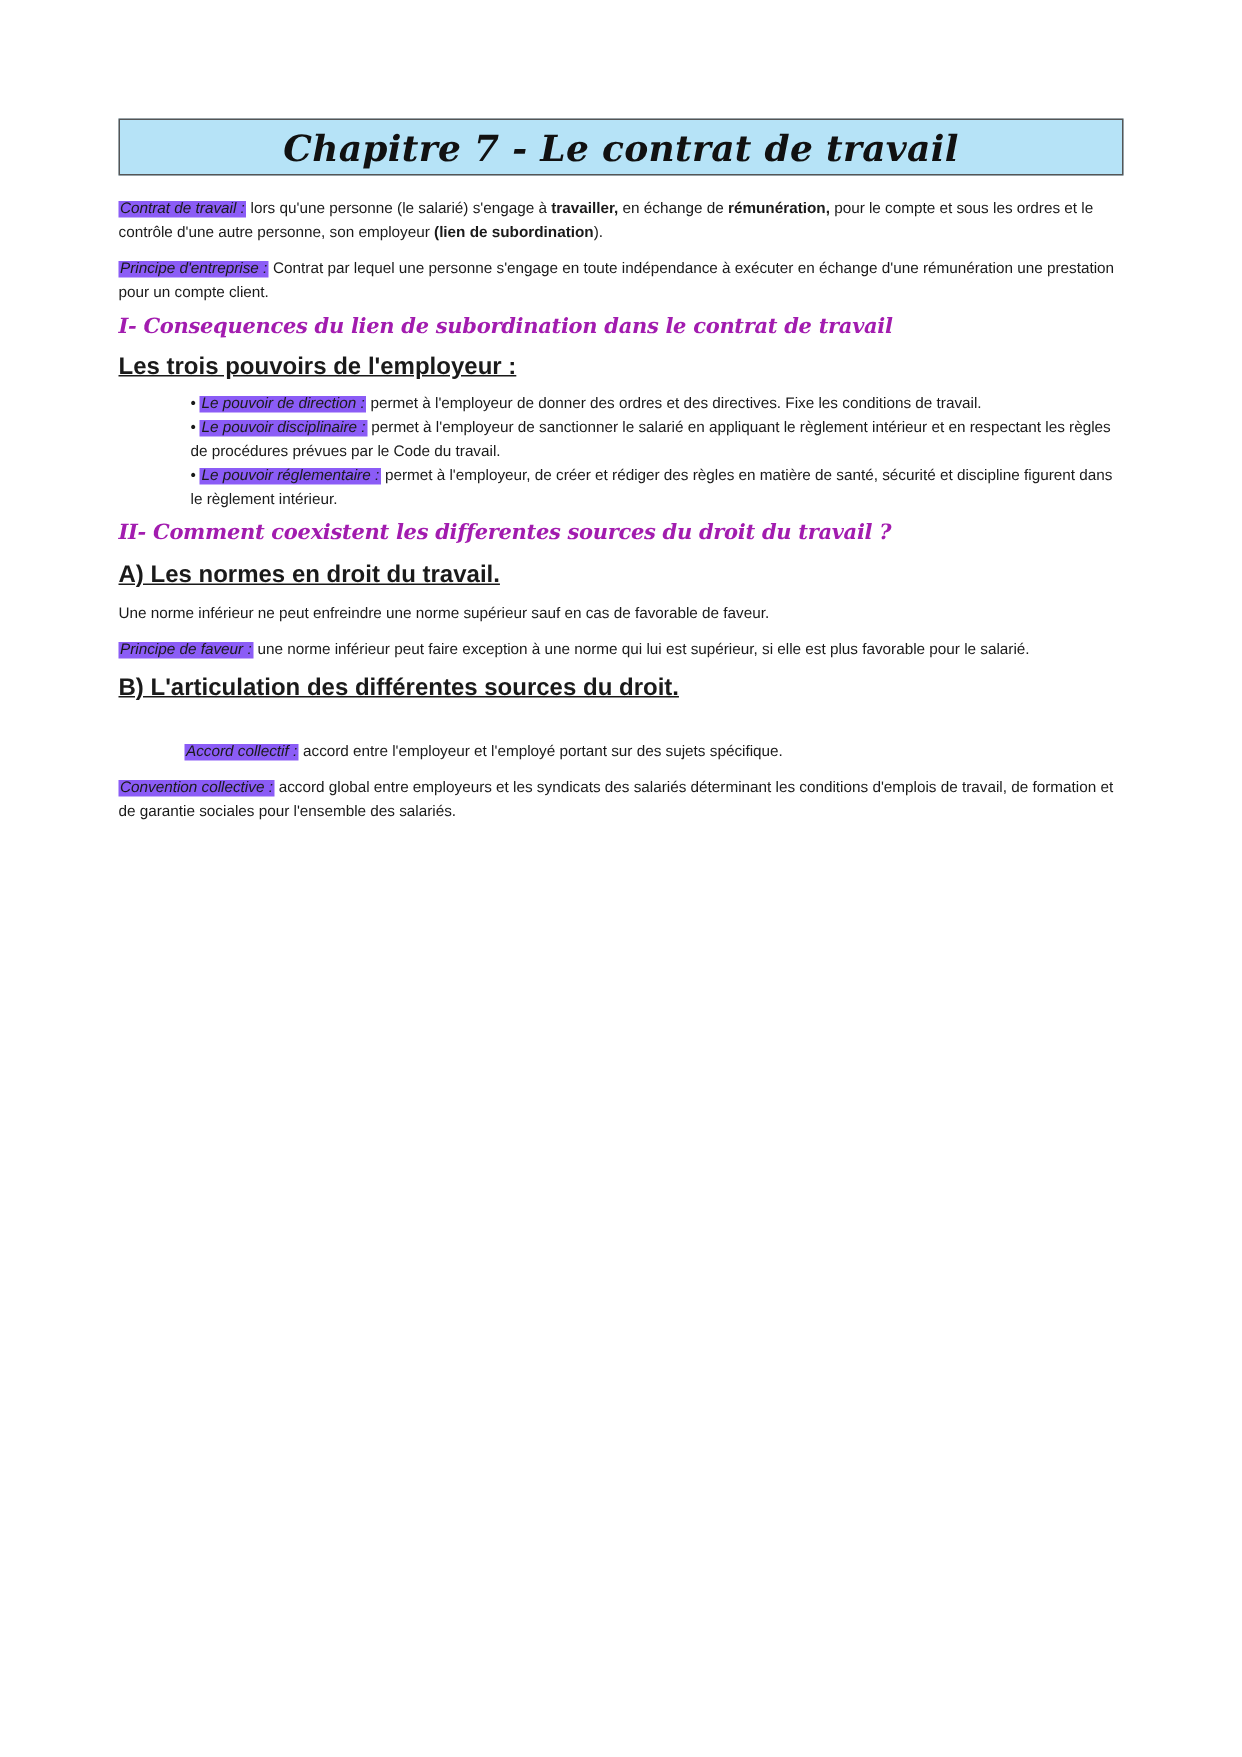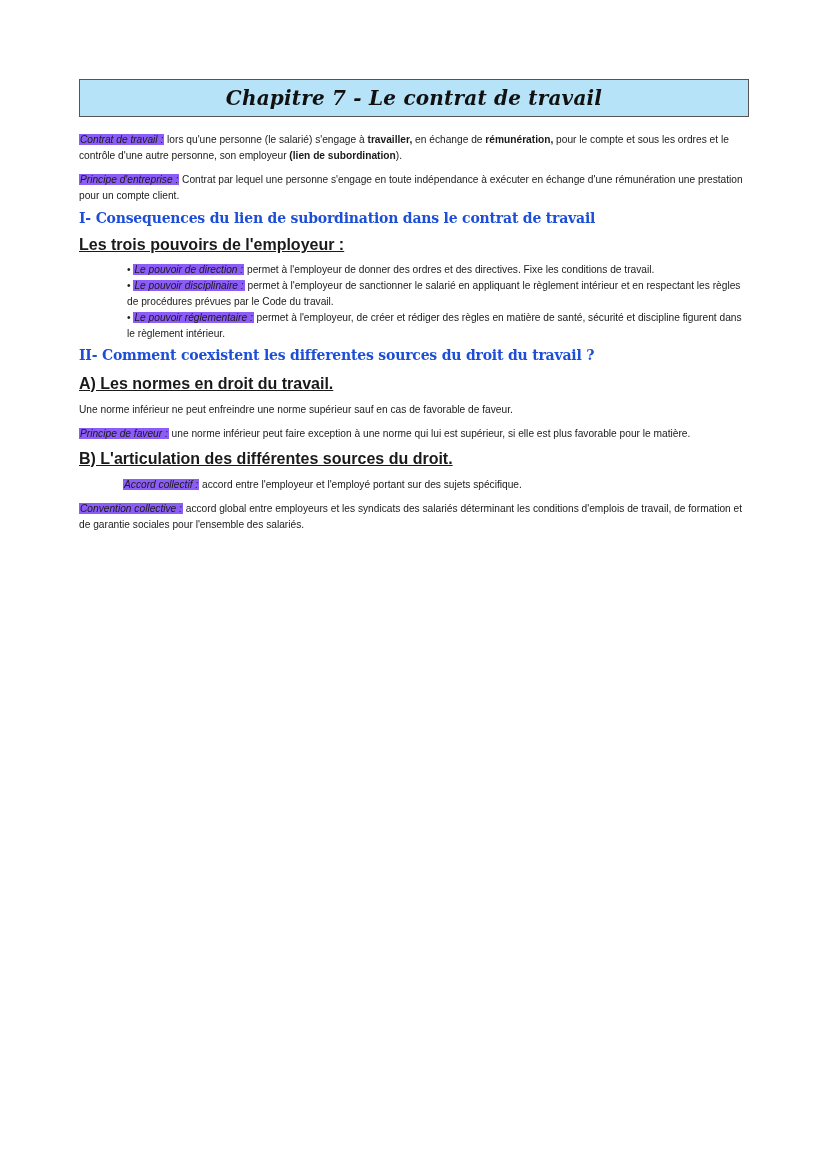--- a/index.html
+++ b/index.html
@@ -27,40 +27,41 @@
       height: 38px;
       display: flex;
       align-items: center;
       justify-content: center;
       box-sizing: border-box;
     }
     .title-text {
       font-family: "DejaVu Serif", serif;
       font-style: italic;
       font-weight: bold;
-      font-size: 20px;
+      font-size: 24px;
       color: #111;
       letter-spacing: 0.2px;
     }
     .para {
       font-size: 10.2px;
       line-height: 16px;
       margin: 0;
       font-stretch: condensed;
     }
     .hl {
       background: #8b5cf6;
       padding: 0 1px;
       font-style: italic;
     }
     b { font-weight: bold; }
     .section-heading {
       font-family: "DejaVu Serif", serif;
+      font-style: italic;
       font-size: 14px;
-      color: #1d4ed8;
+      color: #a21caf;
       margin: 0;
       letter-spacing: -0.2px;
     }
     .sub-heading {
       font-size: 16px;
       font-weight: bold;
       text-decoration: underline;
       margin: 0;
     }
     .bullet-list {
@@ -100,26 +101,26 @@
     <li>• <span class="hl">Le pouvoir réglementaire :</span><span> permet à l'employeur, de créer et rédiger des règles en matière de santé, sécurité et discipline figurent dans le règlement intérieur.</span></li>
   </ul>
 
   <h2 class="section-heading" style="margin-top:5px;">II- Comment coexistent les differentes sources du droit du travail ?</h2>
 
   <p class="sub-heading" style="margin-top:12px;">A) Les normes en droit du travail.</p>
 
   <p class="para" style="margin-top:9px;">Une norme inférieur ne peut enfreindre une norme supérieur sauf en cas de favorable de faveur.</p>
 
   <p class="para" style="margin-top:8px;">
-    <span class="hl">Principe de faveur :</span><span> une norme inférieur peut faire exception à une norme qui lui est supérieur, si elle est plus favorable pour le matière.</span>
+    <span class="hl">Principe de faveur :</span><span> une norme inférieur peut faire exception à une norme qui lui est supérieur, si elle est plus favorable pour le salarié.</span>
   </p>
 
   <p class="sub-heading" style="margin-top:8px;">B) L'articulation des différentes sources du droit.</p>
 
-  <p class="para" style="margin-top:9px;padding-left:44px;">
+  <p class="para" style="margin-top:26px;padding-left:44px;">
     <span class="hl">Accord collectif :</span><span> accord entre l'employeur et l'employé portant sur des sujets spécifique.</span>
   </p>
 
   <p class="para" style="margin-top:8px;">
     <span class="hl">Convention collective :</span><span> accord global entre employeurs et les syndicats des salariés déterminant les conditions d'emplois de travail, de formation et de garantie sociales pour l'ensemble des salariés.</span>
   </p>
 
 </div>
 
 </body></html>

